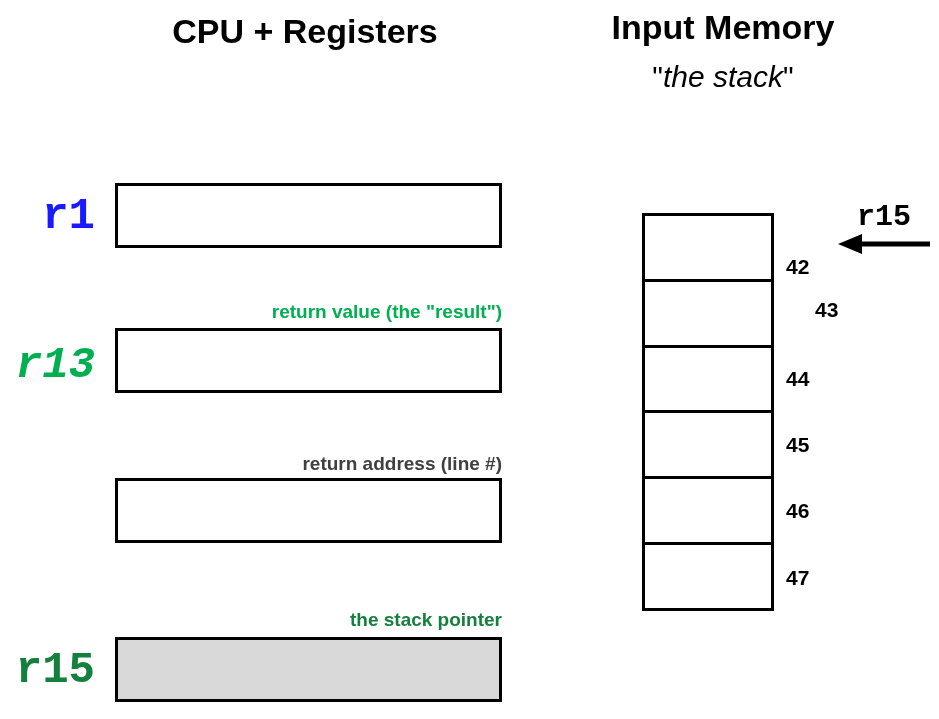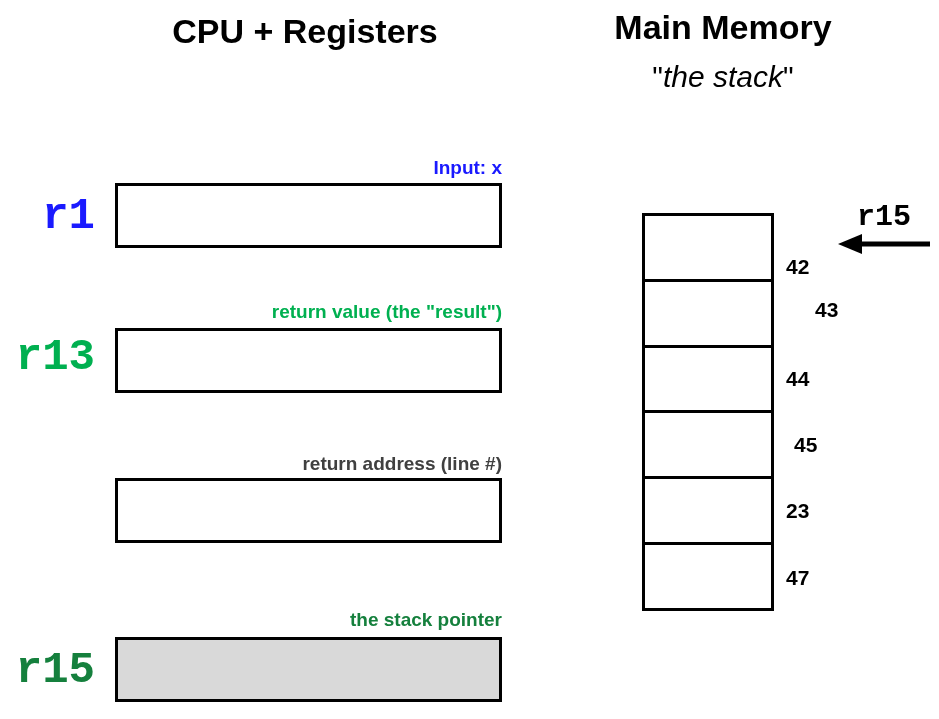--- a/index.html
+++ b/index.html
@@ -61,21 +61,21 @@
 
   .c-blue  { color: #1a1aff; }
   .c-green { color: #00b050; }
   .c-red   { color: #404040; }
   .c-black { color: #15803d; }
 
   #r1-name  { top: 183px; }
   #r1-label { top: 157px; }
   #r1-box   { top: 183px; }
 
-  #r13-name  { top: 324px; }
+  #r13-name  { top: 332px; font-style: italic; }
   #r13-label { top: 301px; }
   #r13-box   { top: 328px; }
 
   #r14-name  { top: 478px; }
   #r14-label { top: 453px; }
   #r14-box   { top: 478px; }
 
   #r15-name  { top: 637px; }
   #r15-label { top: 609px; }
   #r15-box   { top: 637px; }
@@ -96,21 +96,21 @@
     position: absolute;
     left: 786px; width: 50px;
     font-size: 21px;
     font-weight: bold;
     color: #000000;
     line-height: 26px;
   }
   #addr-0 { top: 233px; margin-top: 21px; }
   #addr-1 { top: 297px; margin-left: 29px; }
   #addr-2 { top: 366px; }
-  #addr-3 { top: 432px; margin-left: 8px; }
+  #addr-3 { top: 432px; }
   #addr-4 { top: 498px; }
   #addr-5 { top: 565px; }
 
   #pointer-label {
     position: absolute;
     left: 836px; top: 202px; width: 96px;
     text-align: center;
     font-family: "Liberation Mono", monospace;
     font-weight: bold;
     font-size: 30px;
@@ -121,24 +121,23 @@
     position: absolute;
     left: 836px; top: 230px;
   }
 </style>
 </head>
 <body>
 
 <div id="canvas">
 
   <div id="cpu-title" class="title">CPU + Registers</div>
-  <div id="mem-title" class="title">Main Memory</div>
+  <div id="mem-title" class="title">Input Memory</div>
   <div id="mem-subtitle"><span>"</span><span class="ital">the stack</span><span>"</span></div>
 
-  <div id="r1-label" class="reg-annotation c-blue">Input: x</div>
   <div id="r1-name" class="reg-name c-blue">r1</div>
   <div id="r1-box" class="reg-box"></div>
 
   <div id="r13-label" class="reg-annotation c-green">return value (the "result")</div>
   <div id="r13-name" class="reg-name c-green">r13</div>
   <div id="r13-box" class="reg-box"></div>
 
   <div id="r14-label" class="reg-annotation c-red">return address (line #)</div>
   <div id="r14-box" class="reg-box"></div>
 
@@ -152,21 +151,21 @@
     <div class="mem-cell"></div>
     <div class="mem-cell"></div>
     <div class="mem-cell"></div>
     <div class="mem-cell"></div>
   </div>
 
   <div id="addr-0" class="mem-addr">42</div>
   <div id="addr-1" class="mem-addr">43</div>
   <div id="addr-2" class="mem-addr">44</div>
   <div id="addr-3" class="mem-addr">45</div>
-  <div id="addr-4" class="mem-addr">23</div>
+  <div id="addr-4" class="mem-addr">46</div>
   <div id="addr-5" class="mem-addr">47</div>
 
   <div id="pointer-label">r15</div>
   <svg id="pointer-arrow" width="96" height="28" viewBox="0 0 96 28">
     <line x1="20" y1="14" x2="94" y2="14" stroke="#000000" stroke-width="5"></line>
     <polygon points="2,14 26,4 26,24" fill="#000000"></polygon>
   </svg>
 
 </div>
 

